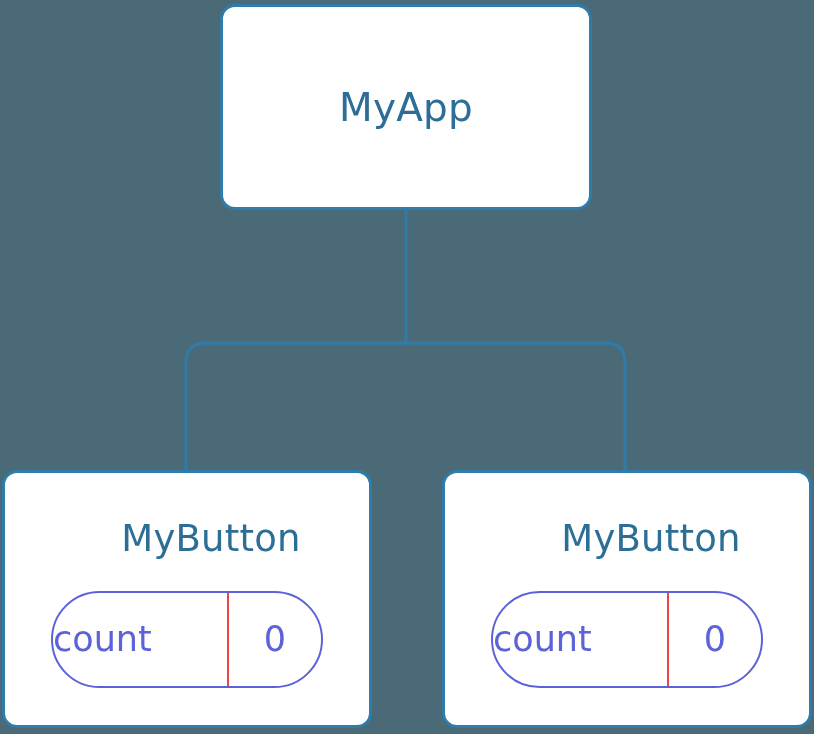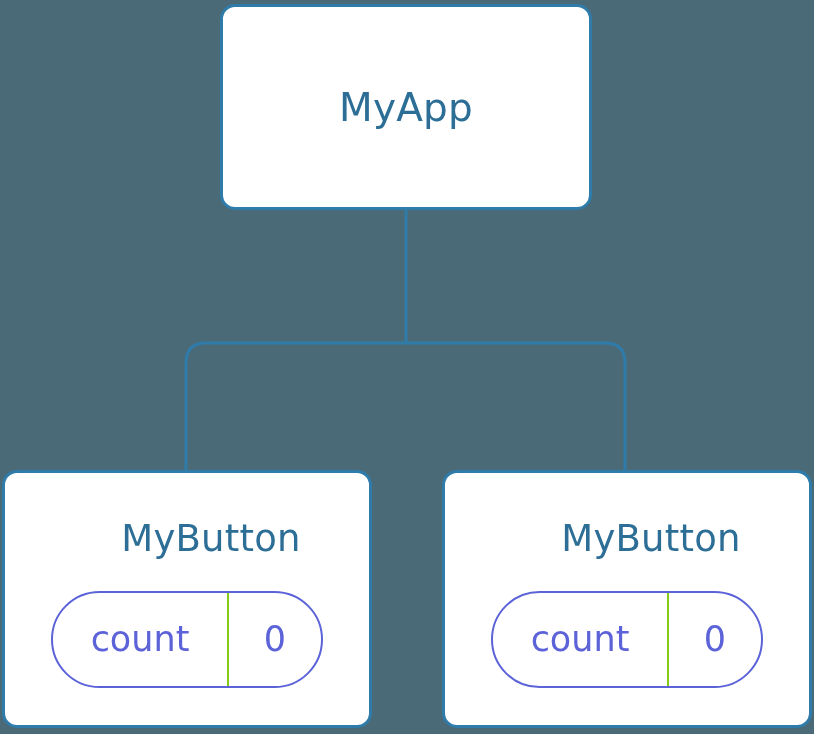--- a/index.html
+++ b/index.html
@@ -80,22 +80,22 @@
     border-radius: 49px;
     box-sizing: border-box;
     display: flex;
     align-items: stretch;
     background: transparent;
   }
   .pill-key {
     width: 176px;
     display: flex;
     align-items: center;
-    justify-content: center;
-    border-right: 2px solid #84cc16;
+    justify-content: flex-start;
+    border-right: 2px solid #ef4444;
     box-sizing: border-box;
   }
   .pill-value {
     width: 92px;
     display: flex;
     align-items: center;
     justify-content: center;
     box-sizing: border-box;
   }
   .pill-text {

